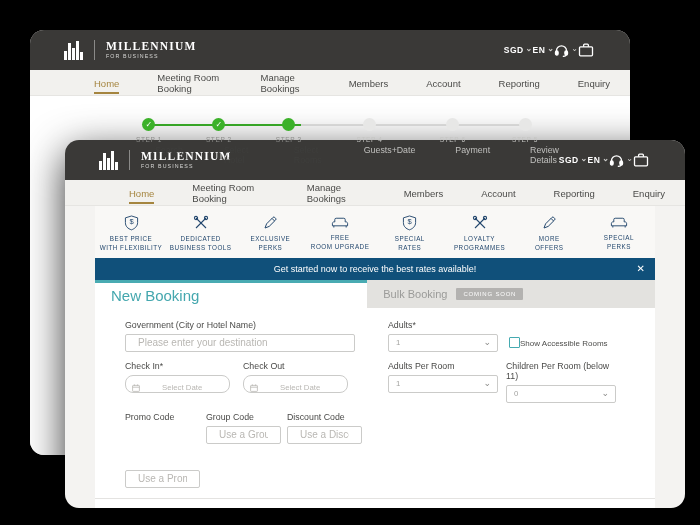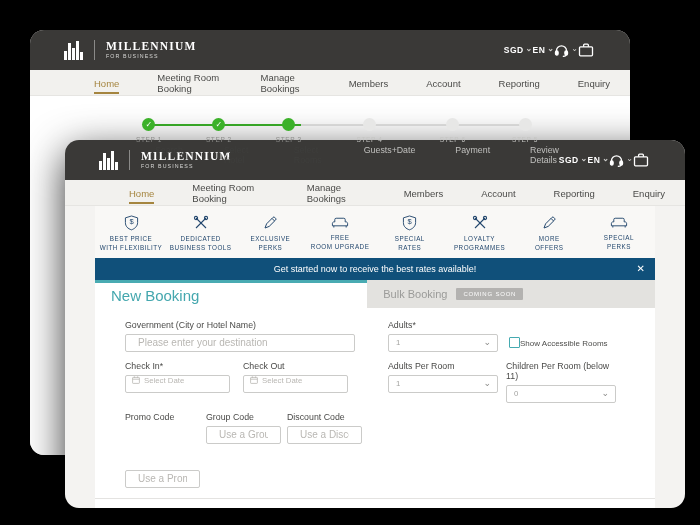--- a/index.html
+++ b/index.html
@@ -64,21 +64,21 @@
   .badge{background:#b3b2b0;color:#fdfdfd;font-size:6px;letter-spacing:.8px;padding:3px 7px;margin-left:9px;border-radius:1px;}
 
   .form{background:#fff;padding:12px 28px 6px 30px;}
   .frow{display:flex;margin-bottom:9px;}
   .fld{display:flex;flex-direction:column;}
   .flabel{font-size:8.8px;color:#4a4a48;margin-bottom:4px;}
   .tinput{height:18px;border:1px solid #cbcbc9;border-radius:2px;font-size:10px;color:#4a4a48;padding:0 12px;background:#fff;box-sizing:border-box;font-family:"Liberation Sans",sans-serif;}
   .tinput::placeholder{color:#b9b7b3;}
   .sel{position:relative;display:flex;align-items:center;border:1px solid #cbcbc9;border-radius:2px;height:18px;background:#fff;padding:0 16px 0 7px;font-size:7.8px;color:#a3a3a1;box-sizing:border-box;cursor:pointer;}
   .sel .chev2{position:absolute;right:6px;color:#8a8a88;font-size:9px;top:2px;}
-  .datef{position:relative;display:flex;align-items:flex-start;gap:4px;border:1px solid #cbcbc9;border-radius:2px;height:18px;background:#fff;padding:0 6px;font-size:7.8px;color:#b9b7b3;box-sizing:border-box;cursor:pointer;}
+  .datef{position:relative;display:flex;align-items:flex-end;gap:22px;border:1px solid #cbcbc9;border-radius:8px;height:18px;background:#fff;padding:0 6px;font-size:7.8px;color:#b9b7b3;box-sizing:border-box;cursor:pointer;}
   .cbrow{display:flex;align-items:flex-end;gap:0;cursor:pointer;}
   .cb{width:9px;height:9px;border:1.5px solid #46aab1;border-radius:1px;background:#fff;flex:none;}
   .cbl{font-size:8px;color:#4e4e4c;}
 
   .form-footer{background:#fff;border-top:1px solid #e4e3e1;padding:7px 28px 9px 30px;display:flex;align-items:center;}
   .footnotes{font-size:6.3px;color:#8f8f8d;line-height:1.7;}
   .clear-link{margin-left:auto;font-size:9.5px;color:#44a7ae;cursor:pointer;white-space:nowrap;}
   .book-btn{margin-left:16px;background:#ececea;color:#9b9b99;border:none;font-size:8.5px;letter-spacing:1px;padding:8px 18px;border-radius:2px;cursor:pointer;font-family:"Liberation Sans",sans-serif;white-space:nowrap;}
 
   .gap{height:10px;background:#f4f3f1;}

